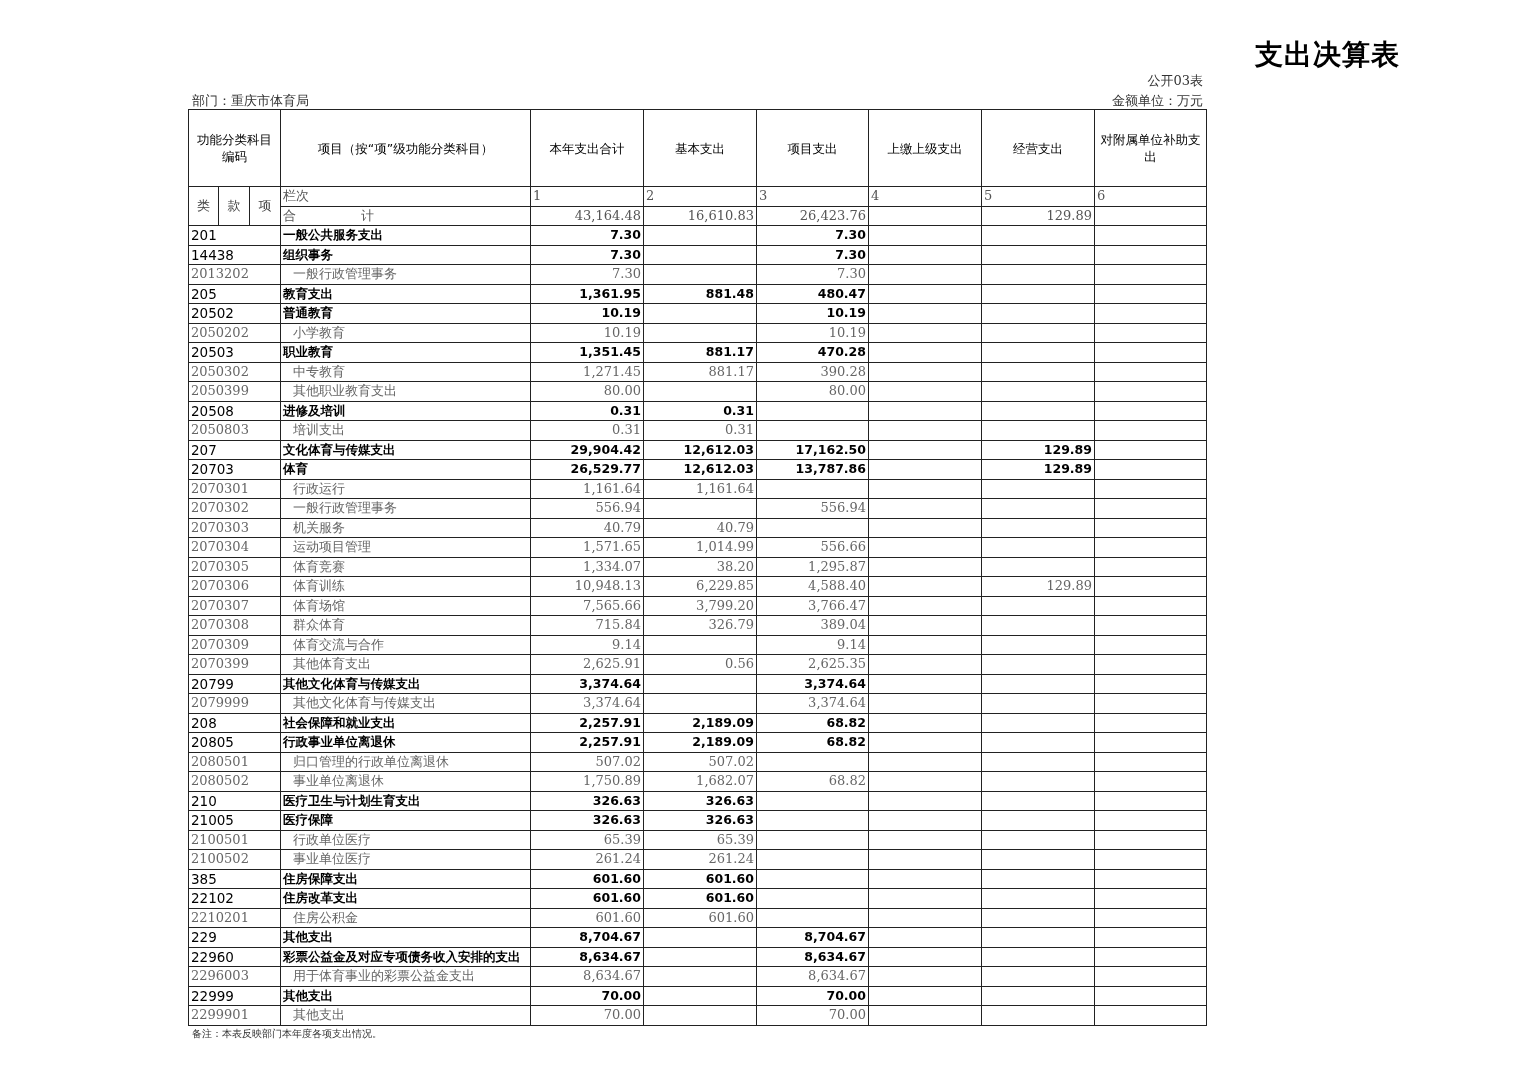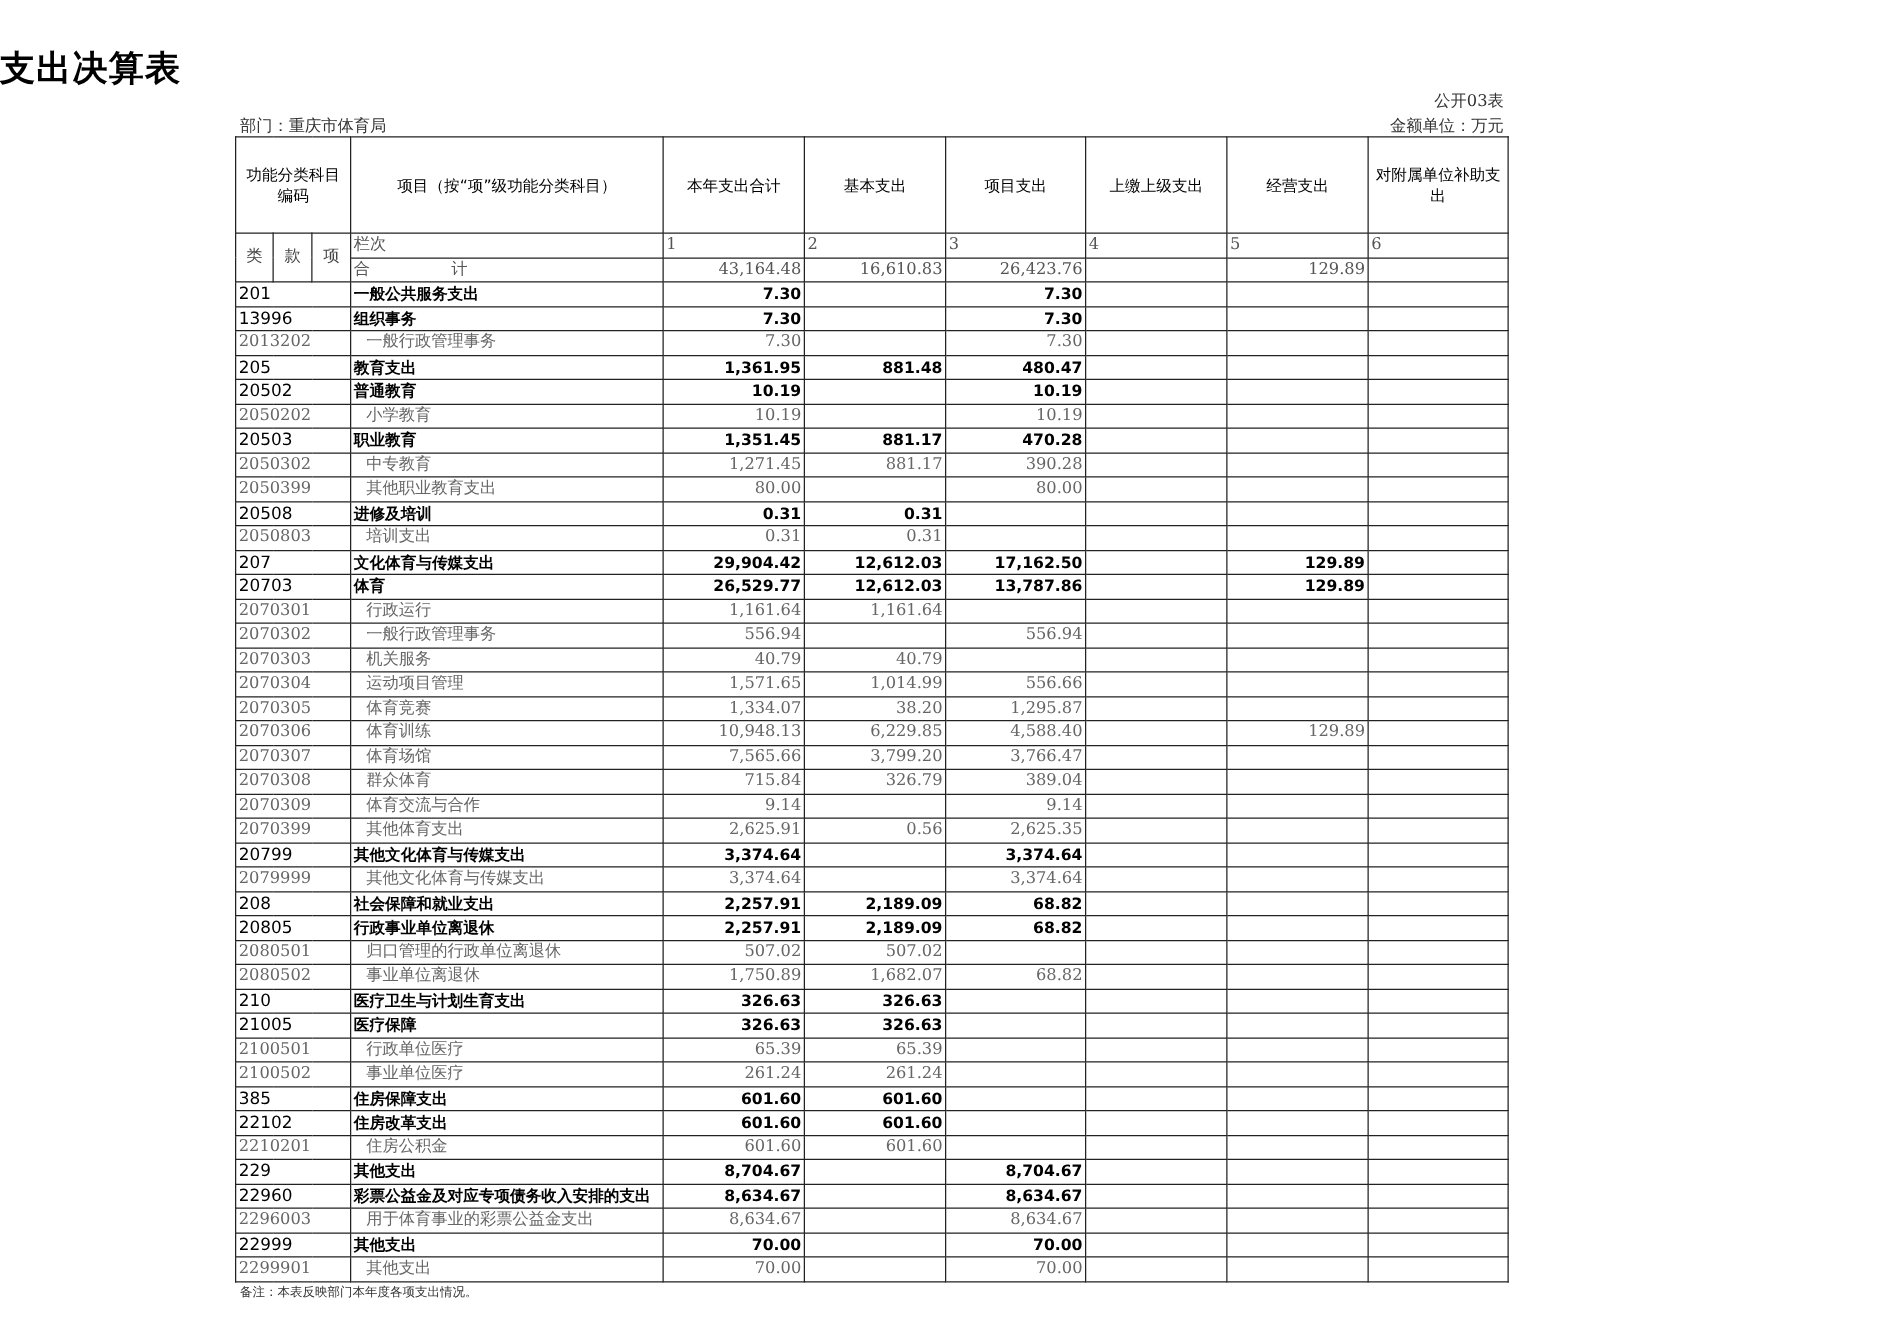--- a/index.html
+++ b/index.html
@@ -1,18 +1,18 @@
 <!DOCTYPE html>
 <html><head>
 <meta charset="utf-8">
 <style>
   html, body { margin:0; padding:0; background:#ffffff; }
   body { width:1520px; height:1074px; position:relative; overflow:hidden;
          font-family:"DejaVu Serif","Liberation Serif",serif; color:#000; }
-  .title { position:absolute; left:0; width:1400px; top:36px; text-align:left;
+  .title { position:absolute; left:0; width:1400px; top:36px; text-align:right;
            font-size:28px; font-weight:bold; letter-spacing:1px;
            font-family:"DejaVu Sans","Liberation Sans",sans-serif; }
   .form-no { position:absolute; right:317px; top:72px; font-size:13px; color:#333; }
   .dept { position:absolute; left:192px; top:92px; font-size:13px; color:#333;text-align:right; }
   .unit { position:absolute; right:317px; top:92px; font-size:13px; color:#333;text-align:right; }
   table { position:absolute; left:188px; top:109px; border-collapse:collapse; table-layout:fixed; }
   td { border:1px solid #222; padding:0 2px; height:18.5px; font-size:13px; white-space:nowrap; overflow:hidden; line-height:18px; }
   td.hd { height:76px; text-align:center; font-family:"DejaVu Sans","Liberation Sans",sans-serif; font-size:12.5px; white-space:normal; line-height:17px; }
   td.sub { text-align:center; color:#444; font-size:13px; height:18px; }
   td.lkx { text-align:left; color:#555; font-size:13px; }
@@ -83,21 +83,21 @@
         <td colspan="3" class="code">201</td>
         <td class="name">一般公共服务支出</td>
         <td class="num">7.30</td>
         <td class="num"></td>
         <td class="num">7.30</td>
         <td class="num"></td>
         <td class="num"></td>
         <td class="num"></td>
       </tr>
       <tr class="bold">
-        <td colspan="3" class="code">13996</td>
+        <td colspan="3" class="code">14438</td>
         <td class="name">组织事务</td>
         <td class="num">7.30</td>
         <td class="num"></td>
         <td class="num">7.30</td>
         <td class="num"></td>
         <td class="num"></td>
         <td class="num"></td>
       </tr>
       <tr class="light">
         <td colspan="3" class="code">2013202</td>

